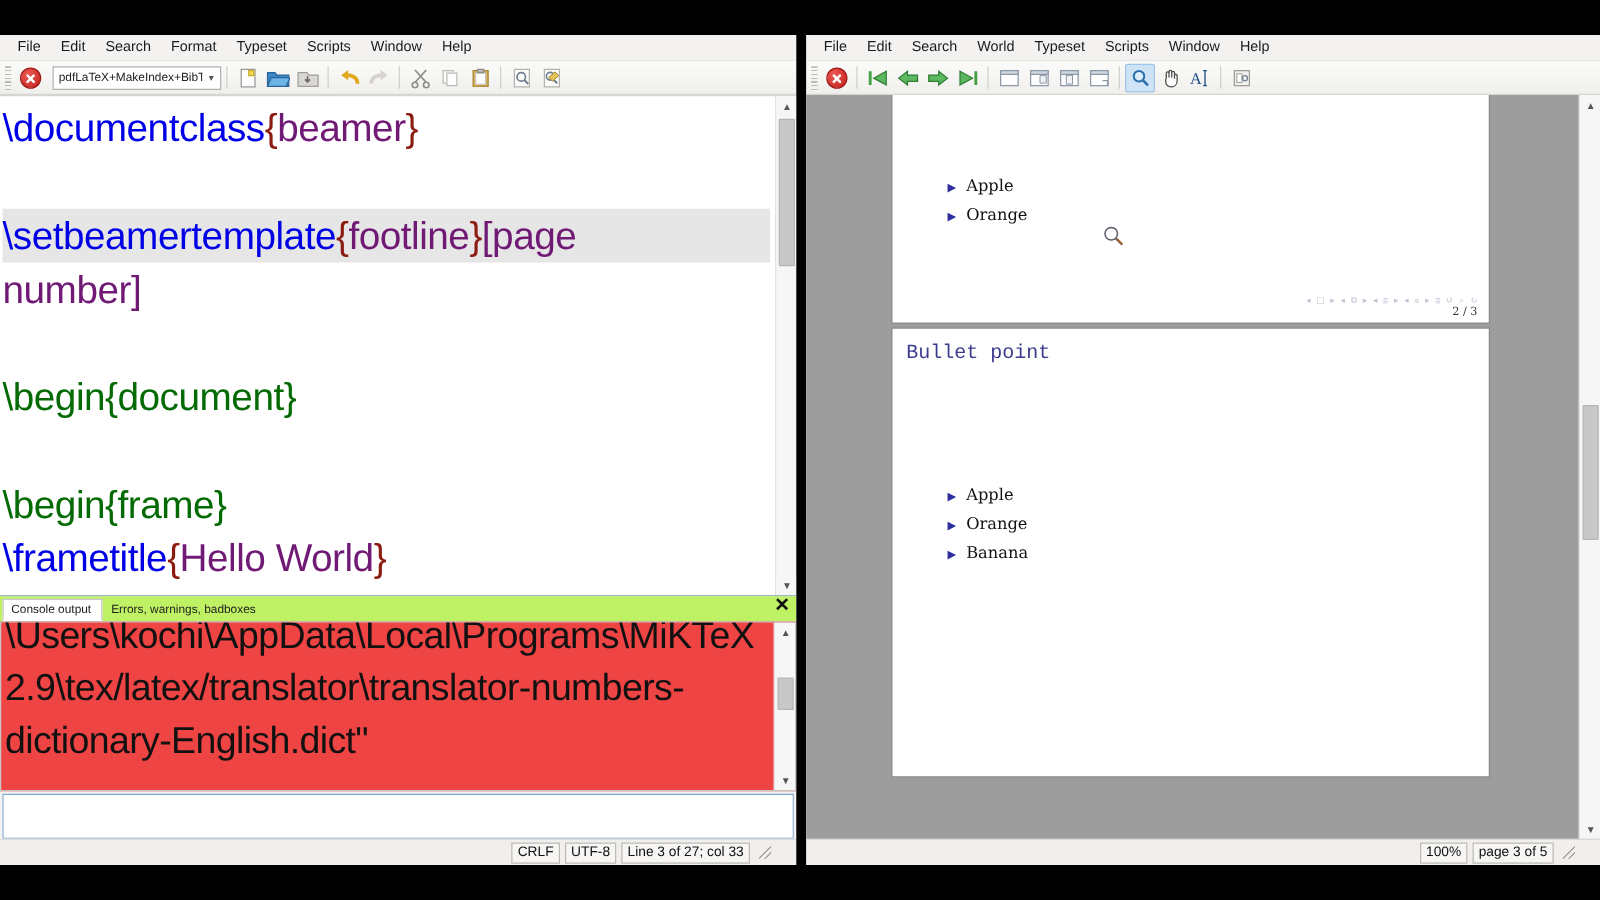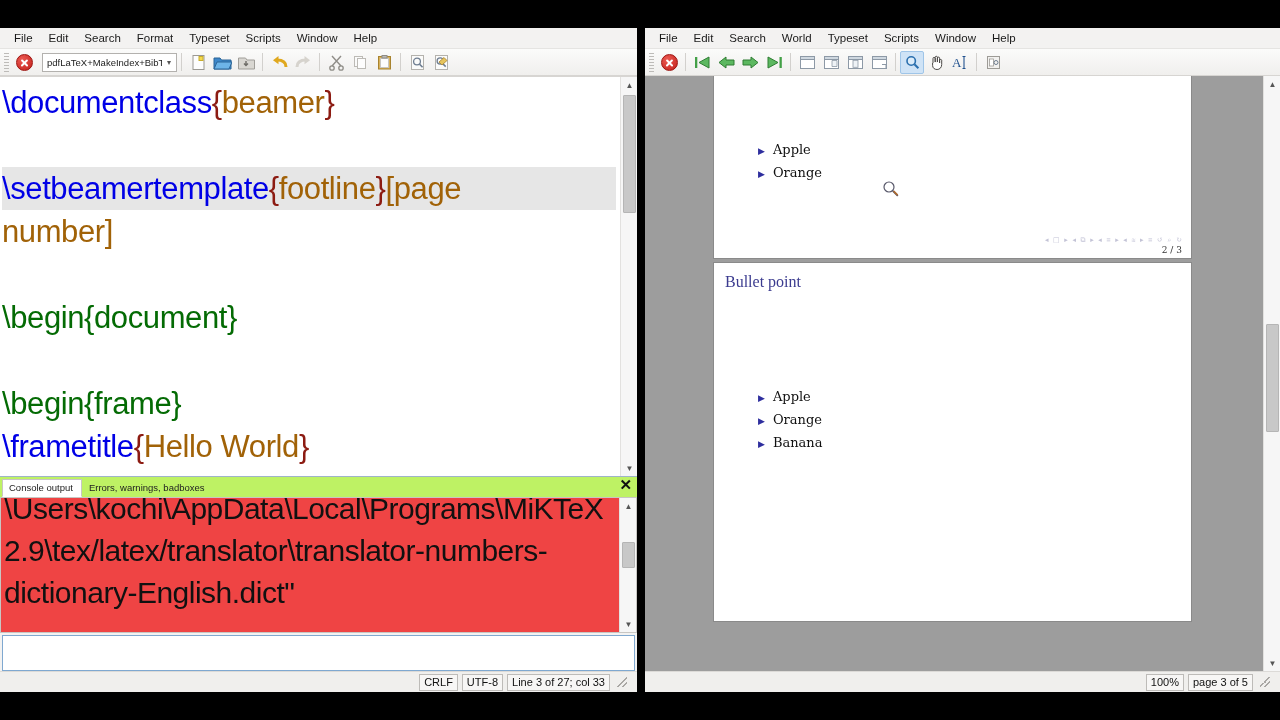--- a/index.html
+++ b/index.html
@@ -94,21 +94,21 @@
     line-height: 43px;
     white-space: pre-wrap;
     color: #000;
     letter-spacing: -0.4px;
   }
   .code .ln { display: block; min-height: 43px; }
   .code .hl { background: #e6e6e6; }
   .cmd  { color: #0000e6; }
   .env  { color: #046b04; }
   .brc  { color: #8c1b12; }
-  .txt  { color: #a16207; }
+  .txt  { color: #701a75; }
 
   
   .vscroll {
     position: absolute; right: 0; top: 0; bottom: 0; width: 17px;
     background: #f6f6f6; border-left: 1px solid #e2e1df;
   }
   .vscroll .arrow {
     position: absolute; left: 0; width: 17px; height: 16px;
     display: flex; align-items: center; justify-content: center;
     font-size: 8px; color: #555; background: #f6f6f6;
@@ -174,21 +174,21 @@
     background: #fff;
     border: 1px solid #7fa8d0;
   }
 
   
   .statusbar {
     height: 21px;
     background: #f0efed;
     border-top: 1px solid #dcdad7;
     display: flex; align-items: center; justify-content: flex-end;
-    padding-right: 10px;
+    padding-right: 20px;
     gap: 4px;
   }
   .sb-cell {
     font-size: 11px; color: #111;
     border: 1px solid #bdbbb8;
     background: #f7f6f5;
     padding: 1px 4px;
     line-height: 13px;
   }
   .sb-grip {
@@ -214,21 +214,21 @@
     min-height: 0;
   }
   .pdf-page {
     position: absolute;
     left: 69px;
     width: 477px;
     background: #fff;
     box-shadow: 0 0 0 1px #8a8a8a;
   }
   .slide-title {
-    font-family: Liberation Serif, serif;
+    font-family: Liberation Mono, monospace;
     color: #3b3b8f;
     font-size: 16px;
     position: absolute;
     left: 11px;
   }
   .bullets { position: absolute; }
   .bullet {
     display: flex; align-items: baseline;
     font-family: "DejaVu Serif", "Liberation Serif", serif;
     font-size: 13px; color: #111;

